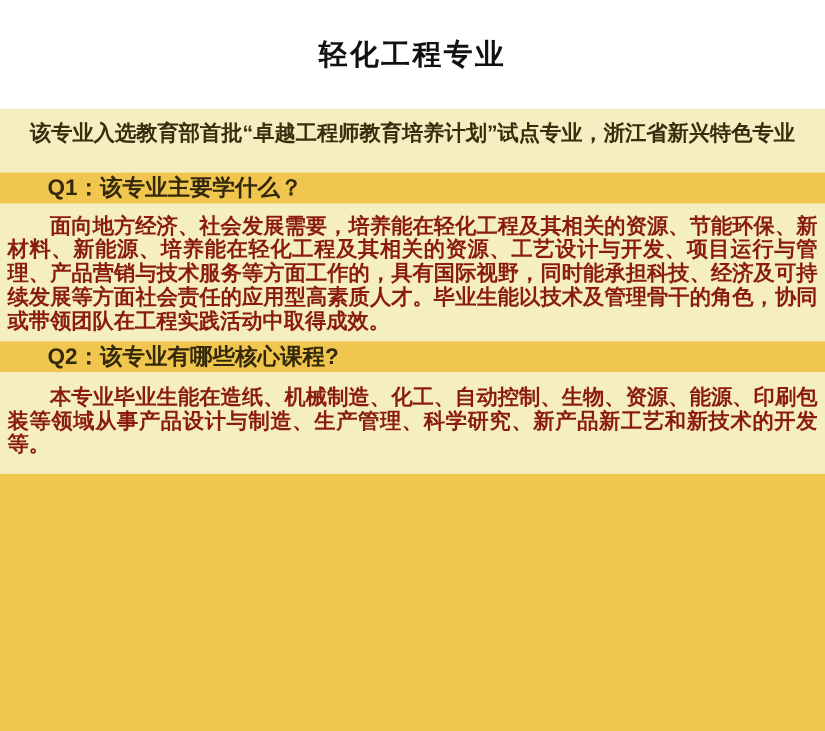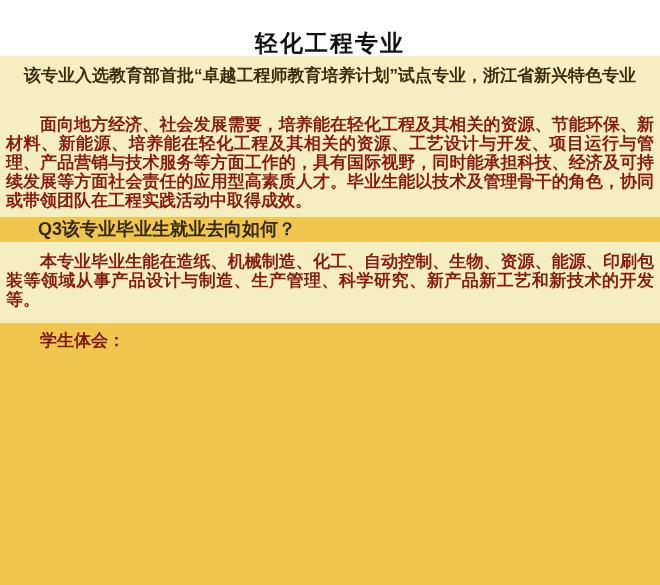--- a/index.html
+++ b/index.html
@@ -10,21 +10,21 @@
   .page {
     width: 660px;
     height: 585px;
     background: #ffffff;
     overflow: hidden;
     display: flex;
     flex-direction: column;
   }
   .title-area {
     background: #ffffff;
-    height: 56px;
+    height: 87px;
     box-sizing: border-box;
     padding-top: 30px;
   }
   .page-title {
     text-align: center;
     font-size: 23px;
     font-weight: bold;
     color: #111111;
     letter-spacing: 2px;
     line-height: 26px;
@@ -85,23 +85,23 @@
 <body>
 
 <div class="page">
 
   <div class="title-area">
     <div class="page-title">轻化工程专业</div>
   </div>
 
   <div class="intro-band">该专业入选教育部首批“卓越工程师教育培养计划”试点专业，浙江省新兴特色专业</div>
 
+  <div class="q-band">Q1：该专业主要学什么？</div>
   <p class="answer">面向地方经济、社会发展需要，培养能在轻化工程及其相关的资源、节能环保、新材料、新能源、培养能在轻化工程及其相关的资源、工艺设计与开发、项目运行与管理、产品营销与技术服务等方面工作的，具有国际视野，同时能承担科技、经济及可持续发展等方面社会责任的应用型高素质人才。毕业生能以技术及管理骨干的角色，协同或带领团队在工程实践活动中取得成效。</p>
 
+  <div class="q-band">Q2：该专业有哪些核心课程?</div>
 
-  <div class="q-band">Q3该专业毕业生就业去向如何？</div>
   <p class="answer short">本专业毕业生能在造纸、机械制造、化工、自动控制、生物、资源、能源、印刷包装等领域从事产品设计与制造、生产管理、科学研究、新产品新工艺和新技术的开发等。</p>
 
   <div class="testimonial">
-    <div class="testimonial-heading">学生体会：</div>
   </div>
 
 </div>
 
 </body></html>

